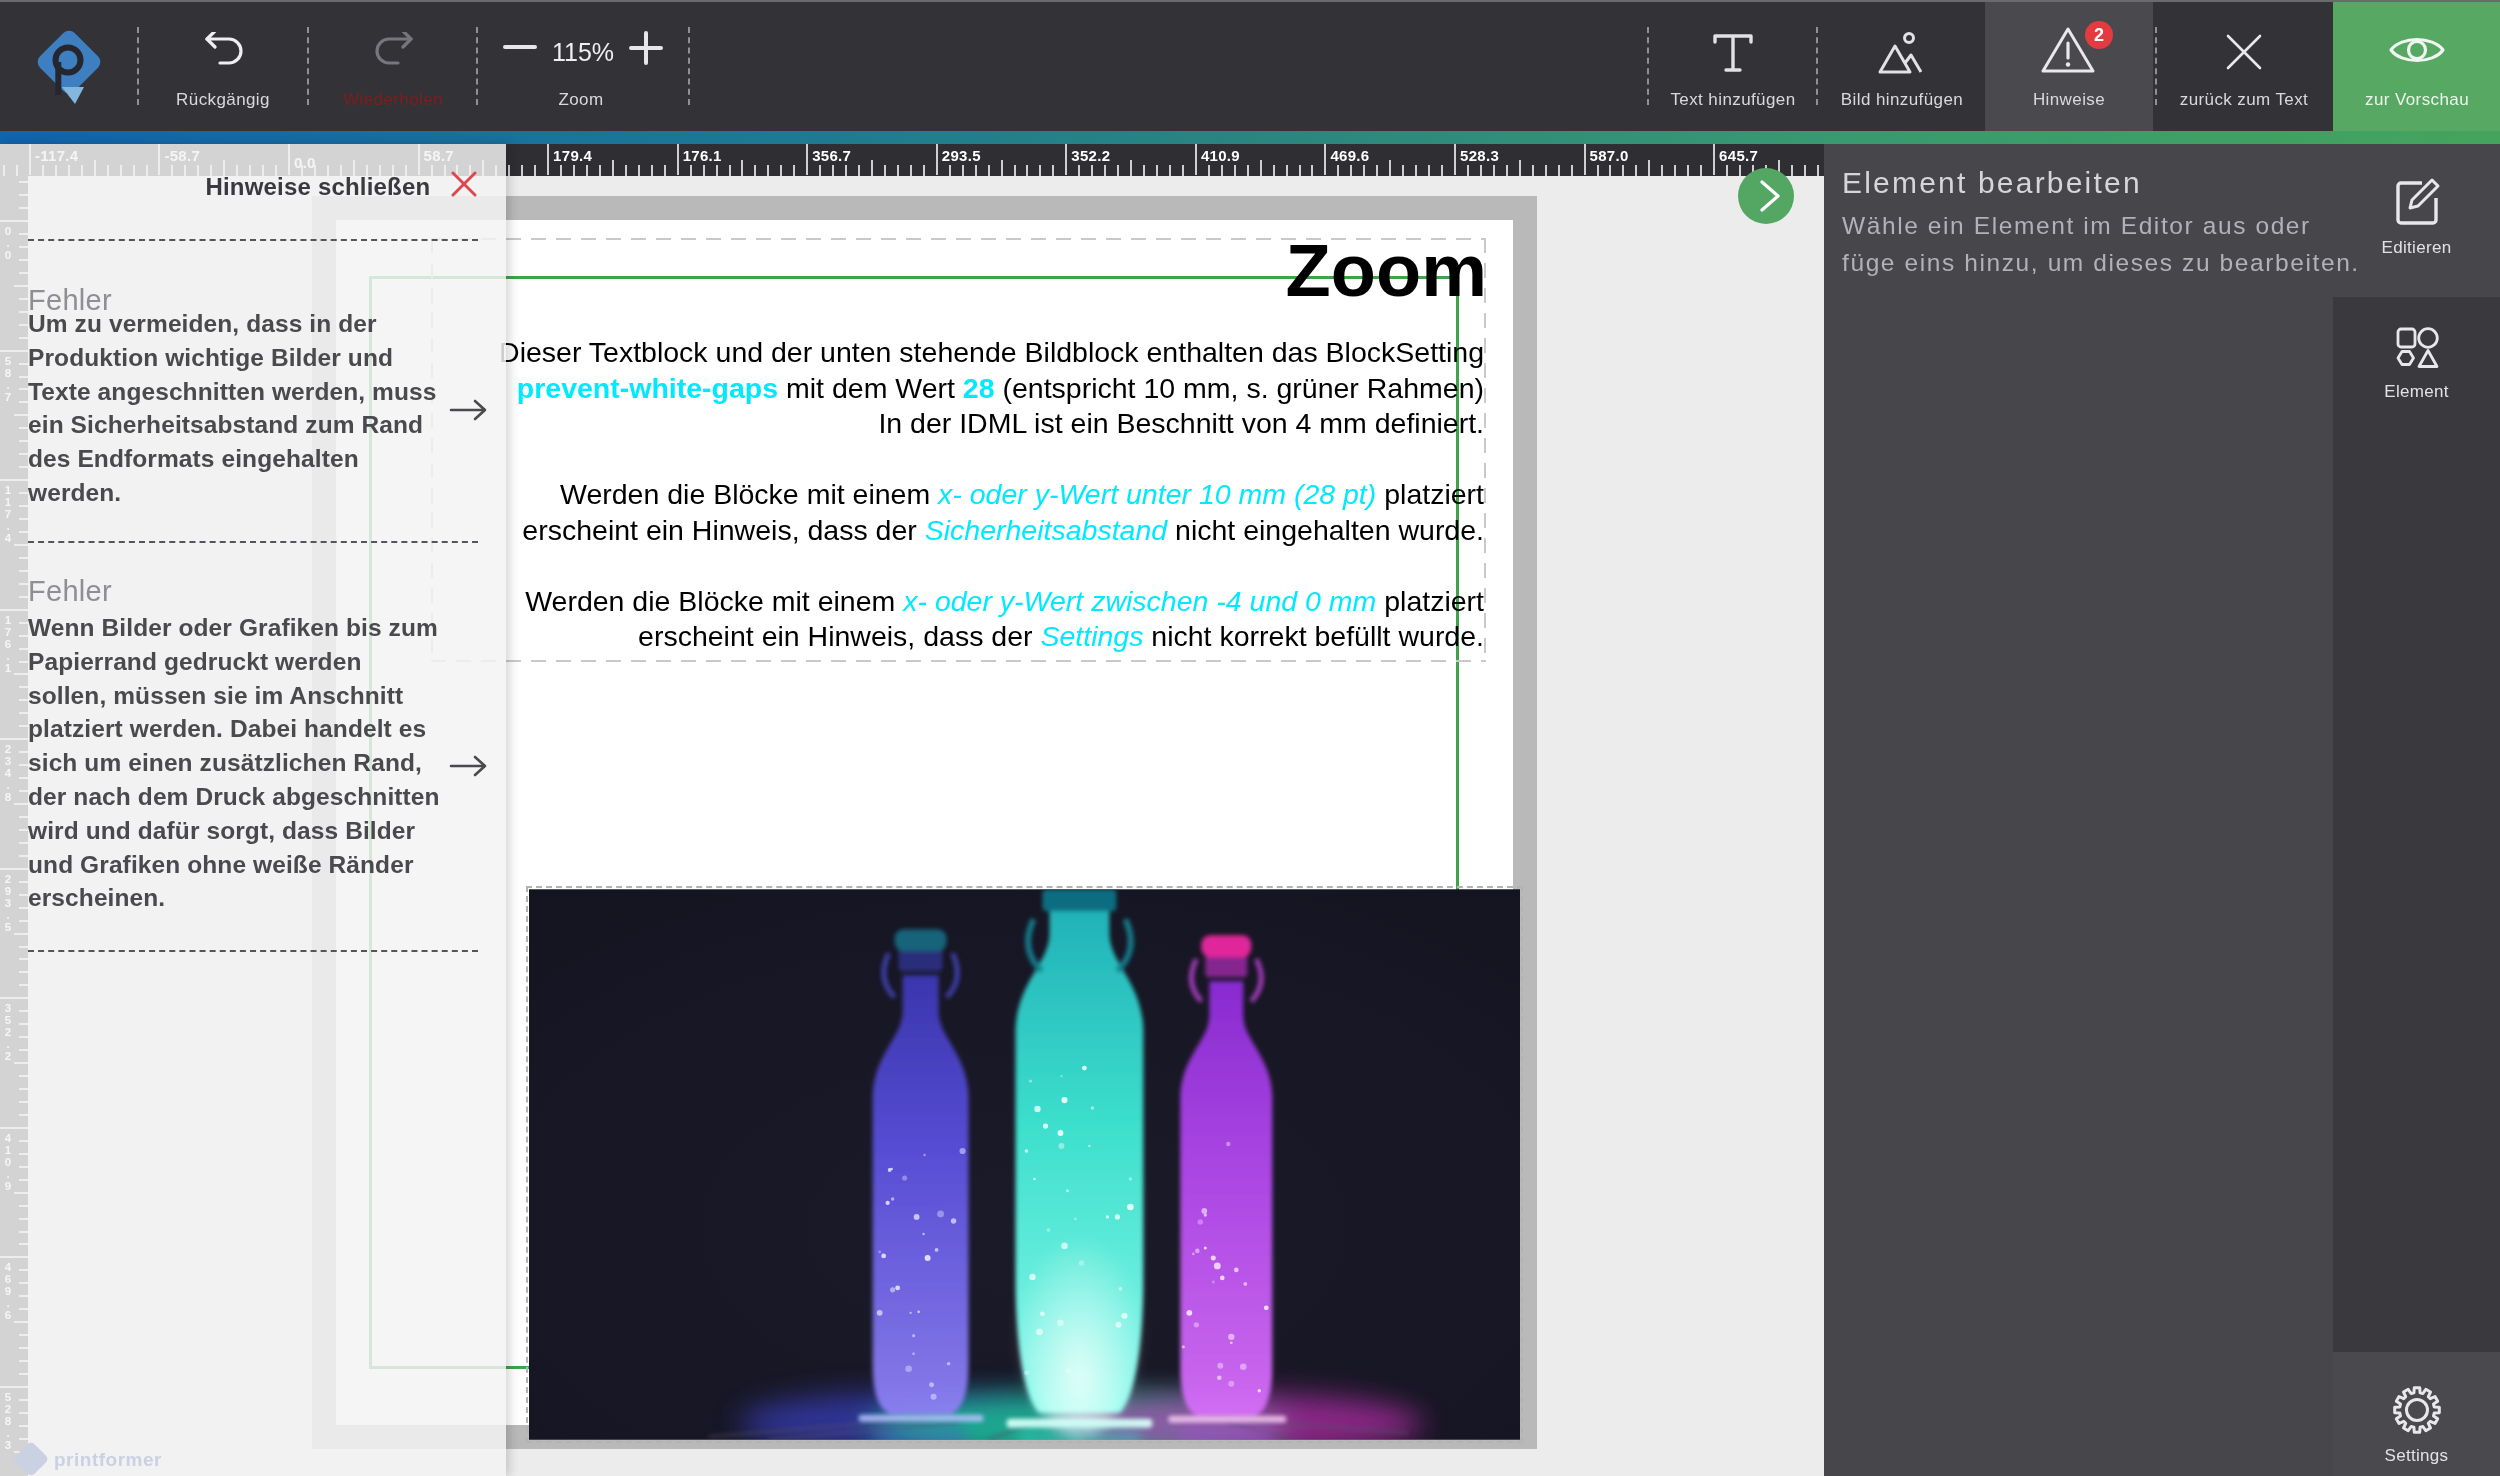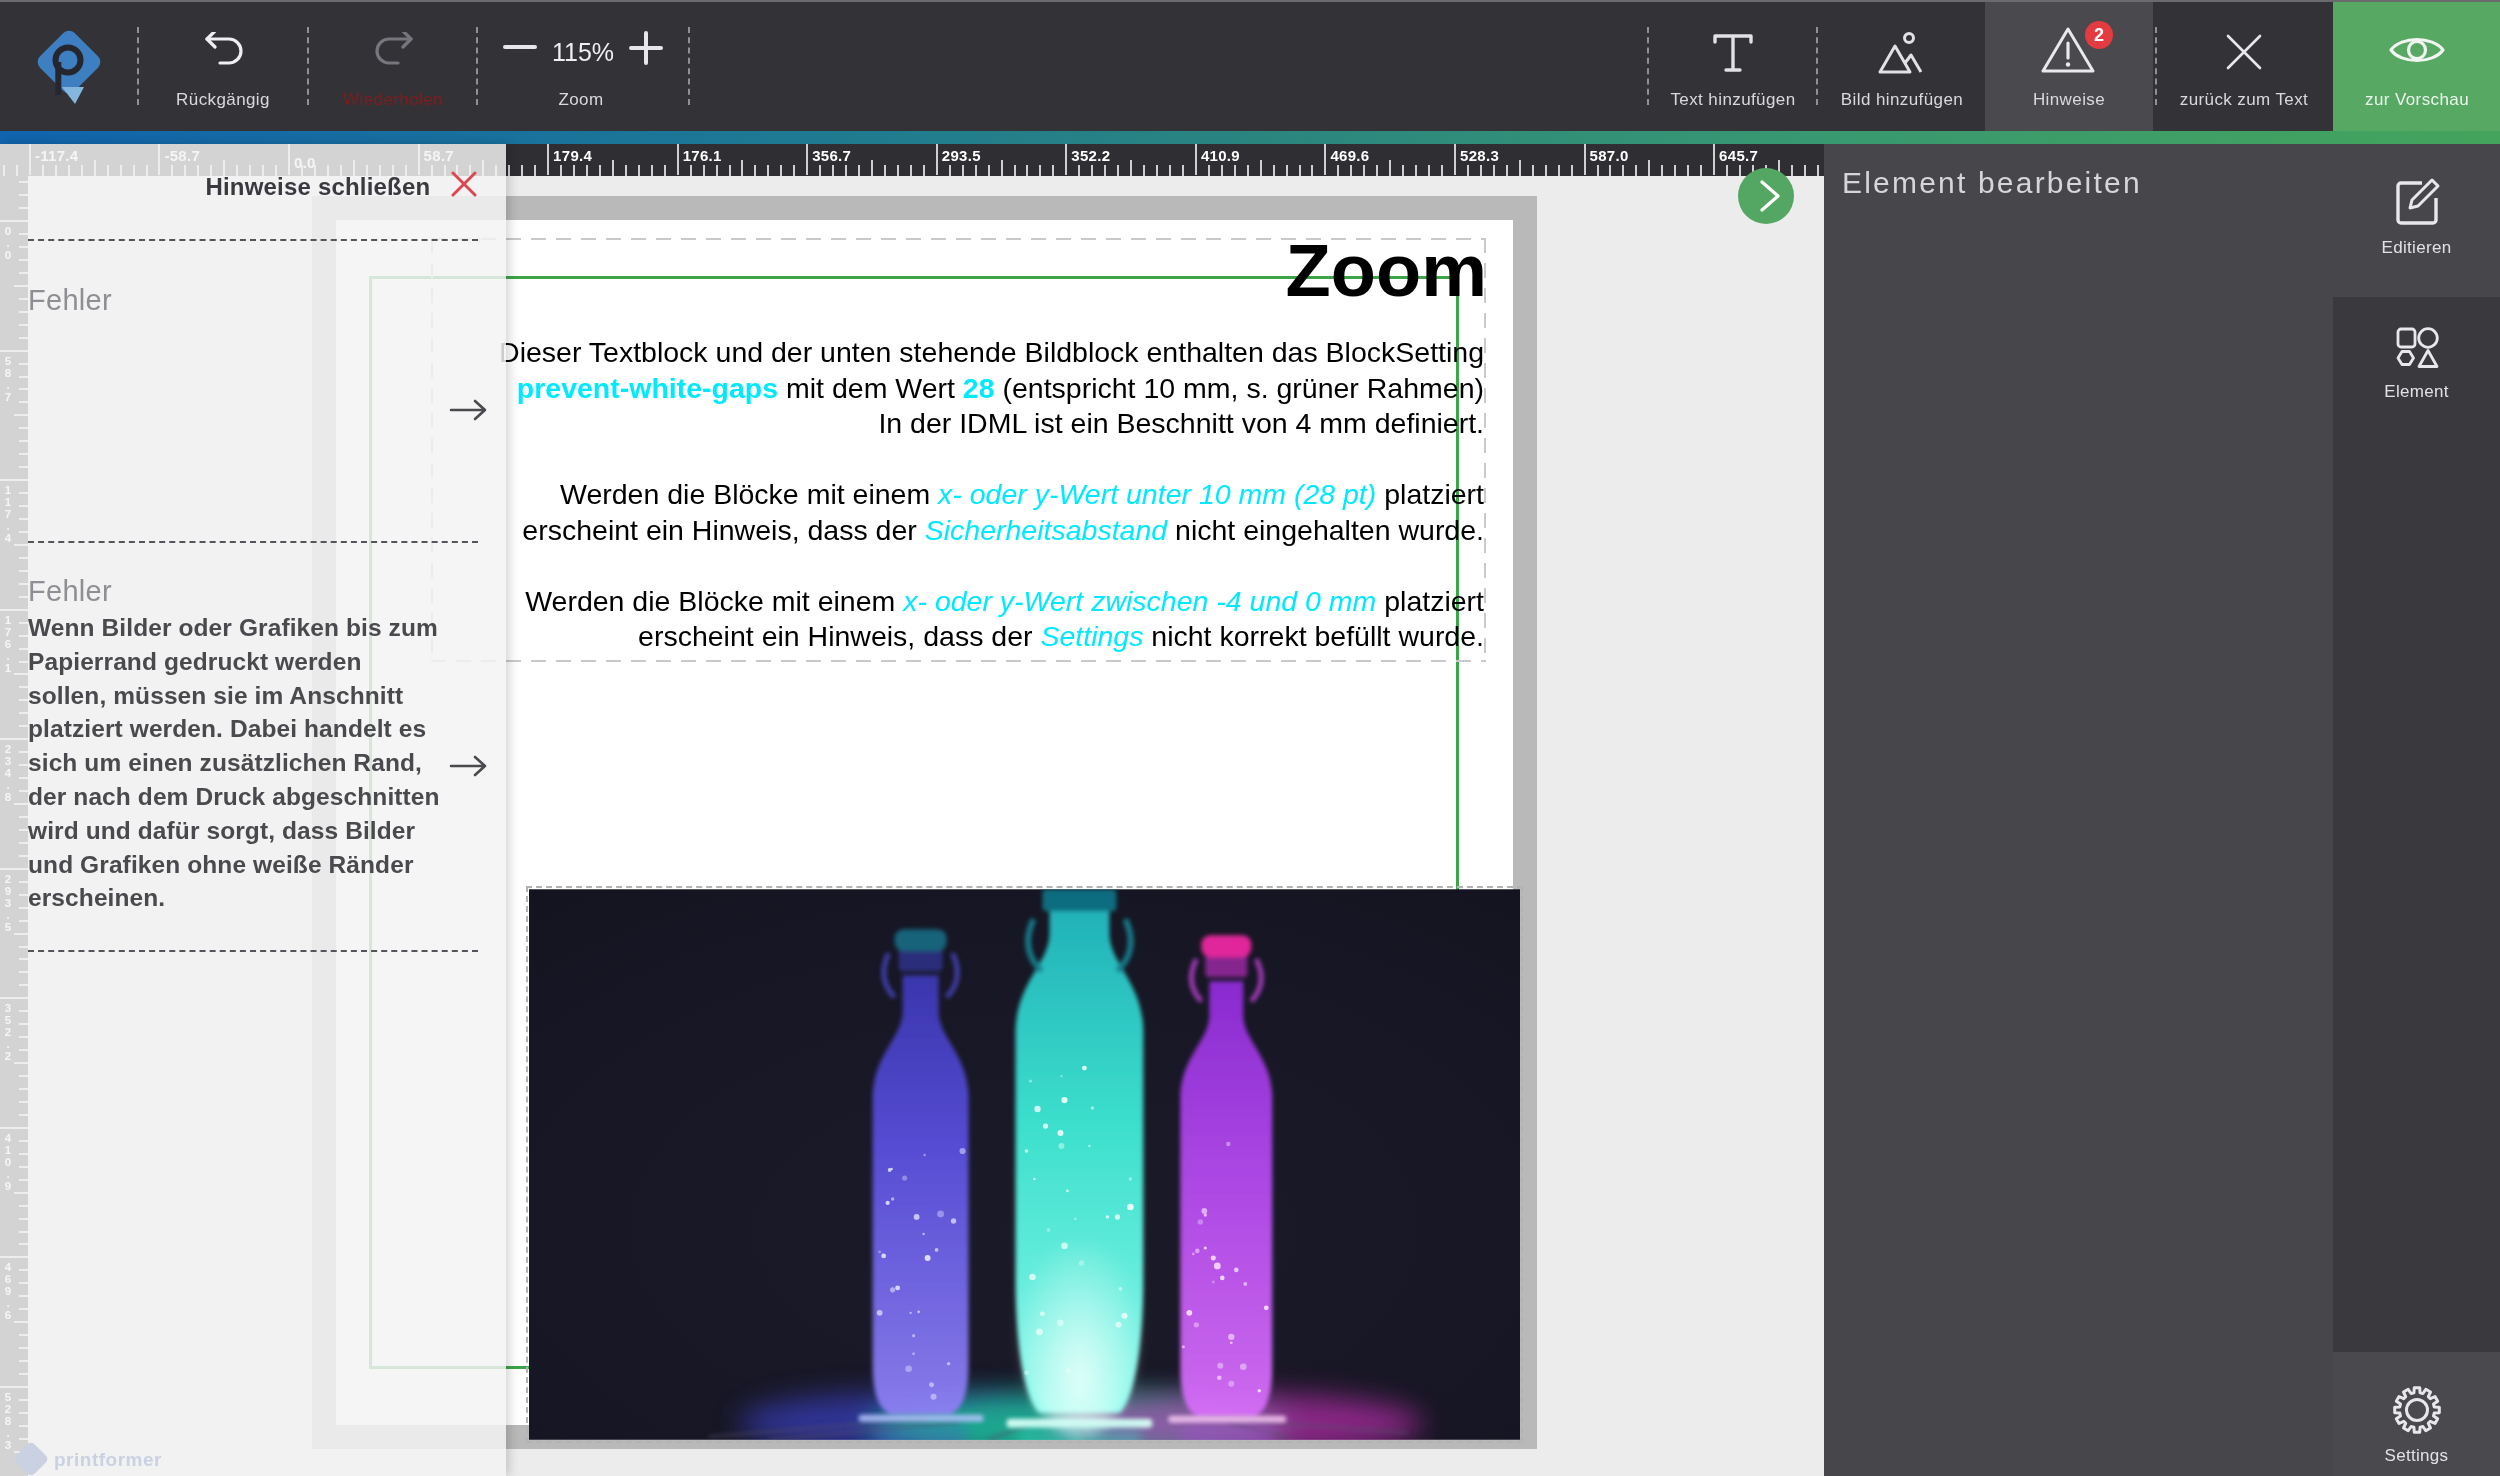--- a/index.html
+++ b/index.html
@@ -643,39 +643,41 @@
     <div class="abs" style="left:16px;top:8px"><svg width="30" height="40" viewBox="0 0 30 40" style="">
         <path d="M8 6 L24 20 L8 34" fill="none" stroke="#fff" stroke-width="3.2" stroke-linecap="round" stroke-linejoin="round"></path>
       </svg></div>
   </div>
 <div id="overlay">
 <div id="ovhead" style="top:25px">Hinweise schließen&nbsp;&nbsp; <span style="position:relative;top:2px"><svg width="26" height="26" viewBox="0 0 26 26" style="">
           <path d="M2 2 L24 24 M24 2 L2 24" stroke="#dd4750" stroke-width="3" stroke-linecap="round"></path>
         </svg></span></div>
 <div class="ovdash" style="top:95px"></div>
 <div class="fehler" style="top:140px">Fehler</div>
+<div class="ovpar" style="top:163px">Um zu vermeiden, dass in der<br>Produktion wichtige Bilder und<br>Texte angeschnitten werden, muss<br>ein Sicherheitsabstand zum Rand<br>des Endformats eingehalten<br>werden.</div>
 <div class="ovarrow" style="top:254px"><svg width="40" height="24" viewBox="0 0 40 24" style="">
         <path d="M2 12 H36 M26 3 L36 12 L26 21" fill="none" stroke="#4a4a4e" stroke-width="2.6" stroke-linecap="round" stroke-linejoin="round"></path>
       </svg></div>
 <div class="ovdash" style="top:397px"></div>
 <div class="fehler" style="top:431px">Fehler</div>
 <div class="ovpar" style="top:467px">Wenn Bilder oder Grafiken bis zum<br>Papierrand gedruckt werden<br>sollen, müssen sie im Anschnitt<br>platziert werden. Dabei handelt es<br>sich um einen zusätzlichen Rand,<br>der nach dem Druck abgeschnitten<br>wird und dafür sorgt, dass Bilder<br>und Grafiken ohne weiße Ränder<br>erscheinen.</div>
 <div class="ovarrow" style="top:610px"><svg width="40" height="24" viewBox="0 0 40 24" style="">
         <path d="M2 12 H36 M26 3 L36 12 L26 21" fill="none" stroke="#4a4a4e" stroke-width="2.6" stroke-linecap="round" stroke-linejoin="round"></path>
       </svg></div>
 <div class="ovdash" style="top:806px"></div>
 </div>
 <div id="watermark"><svg width="160" height="40" viewBox="0 0 160 40">
 <rect x="10" y="10" width="26" height="26" rx="5" fill="#c9d1e3" transform="rotate(45 23 23)"></rect>
 <text x="46" y="30" font-family="Liberation Sans" font-size="19" fill="#c9d1e3" font-weight="700" letter-spacing="0.5">printformer</text>
     </svg></div>
 <div id="rpanel">
 <div id="sidebar"></div>
 <div id="settingscell"></div>
 <div id="eltitle">Element bearbeiten</div>
+<div id="elsub">Wähle ein Element im Editor aus oder<br>füge eins hinzu, um dieses zu bearbeiten.</div>
 <div class="sbicon" style="left:509px;top:32px"><svg width="50" height="50" viewBox="0 0 50 50" style="">
         <path d="M44 22 V44 a3 3 0 0 1 -3 3 H9 a3 3 0 0 1 -3-3 V10 a3 3 0 0 1 3-3 H30" fill="none" stroke="#e8e8ea" stroke-width="3.4" stroke-linejoin="round"></path>
         <path d="M20 24 L40 4 L46 10 L26 30 L18 32 Z" fill="none" stroke="#e8e8ea" stroke-width="3" stroke-linejoin="round"></path>
       </svg><div class="sblbl" style="margin-top:8px">Editieren</div></div>
 <div class="sbicon" style="left:509px;top:182px"><svg width="44" height="44" viewBox="0 0 44 44" style="">
         <rect x="3" y="3" width="17" height="18" rx="3" fill="none" stroke="#e8e8ea" stroke-width="2.8"></rect>
         <circle cx="33" cy="12" r="9.3" fill="none" stroke="#e8e8ea" stroke-width="2.8"></circle>
         <path d="M3 32 L7 25.5 L14.5 25.5 L18.5 32 L14.5 38.5 L7 38.5 Z" fill="none" stroke="#e8e8ea" stroke-width="2.8" stroke-linejoin="round"></path>
         <path d="M33 24.5 L42 40.5 H24 Z" fill="none" stroke="#e8e8ea" stroke-width="2.8" stroke-linejoin="round"></path>
       </svg><div class="sblbl" style="margin-top:8px">Element</div></div>

